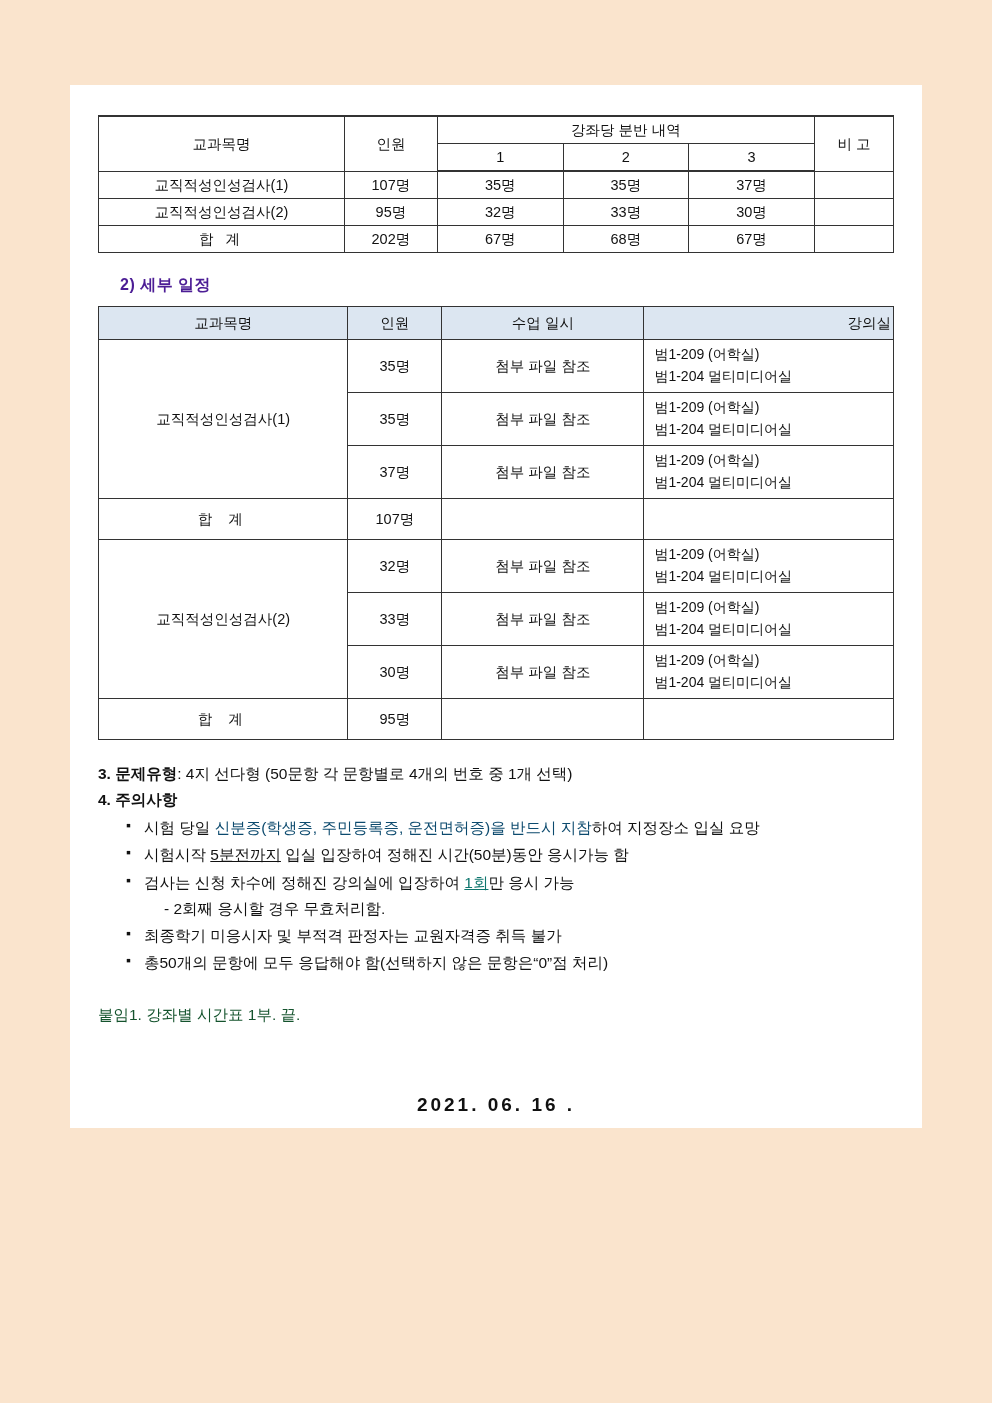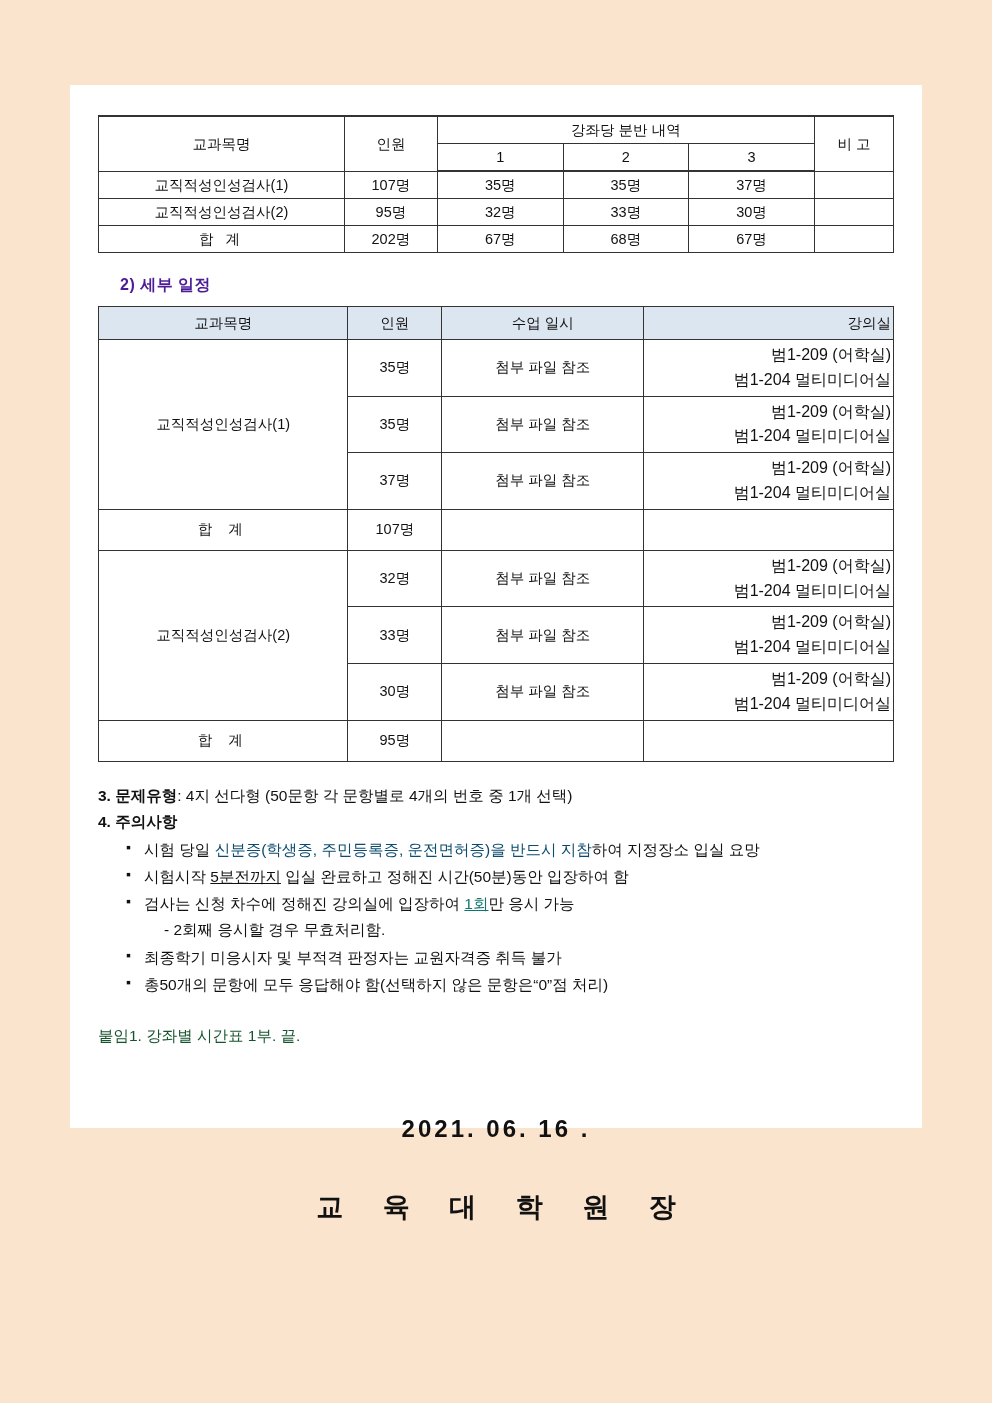--- a/index.html
+++ b/index.html
@@ -84,24 +84,24 @@
     border: 1px solid #c9c9c9;
     border-left: none;
     border-right: none;
     height: 46px;
     text-align: center;
   }
   .t2 td.vline {
     border-left: 1px solid #c9c9c9;
   }
   .t2 td.room {
-    text-align: right;
+    text-align: left;
     padding-left: 10px;
     line-height: 1.55;
-    font-size: 16px;
+    font-size: 14px;
   }
   .t2 tr.group-end td {
     border-bottom: 1px solid #333;
   }
   .t2 tr.sum td {
     height: 34px;
     border-bottom: 1px solid #333;
   }
   .t2 .letterspace {
     letter-spacing: 6px;
@@ -156,21 +156,21 @@
     text-decoration: underline;
   }
   .attach {
     margin-top: 30px;
     font-size: 15.5px;
     color: #14532d;
   }
   .date {
     margin-top: 68px;
     text-align: center;
-    font-size: 24px;
+    font-size: 19px;
     font-weight: bold;
     letter-spacing: 3px;
     color: #111;
   }
   .signature {
     margin-top: 46px;
     text-align: center;
     font-size: 27px;
     font-weight: bold;
     letter-spacing: 16px;
@@ -305,34 +305,33 @@
       <span class="head">3. 문제유형</span><span>: 4지 선다형 (50문항 각 문항별로 4개의 번호 중 1개 선택)</span>
     </div>
 
     <div class="section" style="margin-top:2px;">
       <span class="head">4. 주의사항</span>
       <ul class="bullets">
         <li>
           <span>시험 당일 </span><span class="red">신분증(학생증, 주민등록증, 운전면허증)을 반드시 지참</span><span>하여 지정장소 입실 요망</span>
         </li>
         <li>
-          <span>시험시작 </span><span class="uline">5분전까지</span><span> 입실 완료하고 정해진 시간(50분)동안 입장하여 함</span>
+          <span>시험시작 </span><span class="uline">5분전까지</span><span> 입실 입장하여 정해진 시간(50분)동안 응시가능 함</span>
         </li>
         <li>
           <span>검사는 신청 차수에 정해진 강의실에 입장하여 </span><span class="red uline">1회</span><span>만 응시 가능</span>
           <span class="sub-dash">- 2회째 응시할 경우 무효처리함.</span>
         </li>
         <li>
           <span>최종학기 미응시자 및 부적격 판정자는 교원자격증 취득 불가</span>
         </li>
         <li>
           <span>총50개의 문항에 모두 응답해야 함(선택하지 않은 문항은“0”점 처리)</span>
         </li>
       </ul>
     </div>
 
     <div class="attach">붙임1. 강좌별 시간표  1부.  끝.</div>
 
     <div class="date">2021.  06.  16 .</div>
-    <div class="signature">교 육 대 학 원 장</div>
 
   </div>
 </div>
 
 </body></html>

